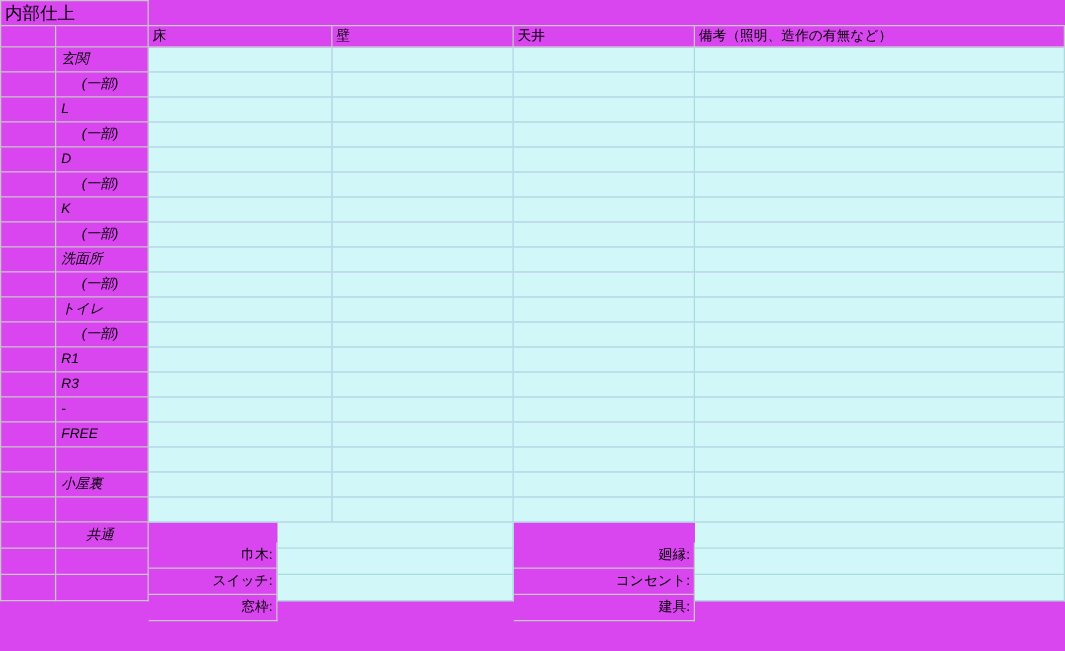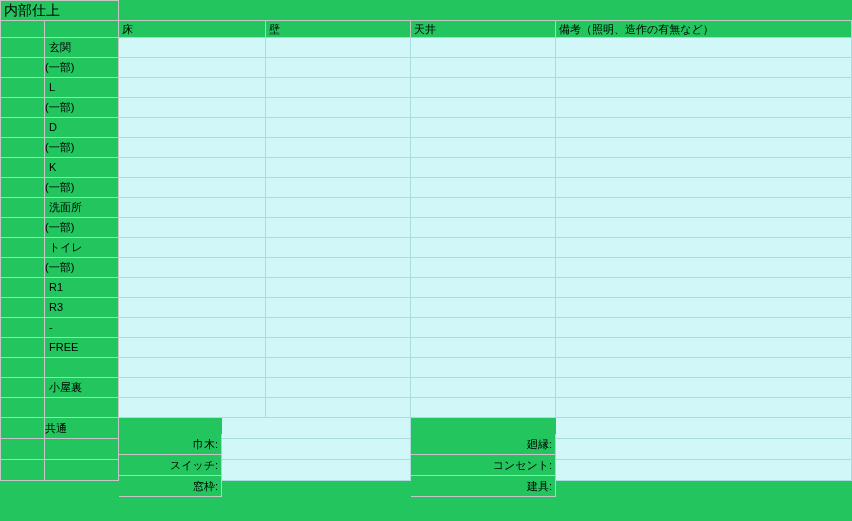--- a/index.html
+++ b/index.html
@@ -1,18 +1,18 @@
 <!DOCTYPE html>
 <html style="--fill: #d2f7f8; --tl: #aadcdf; --g: #c6c6c6;"><head>
 <meta charset="utf-8">
 <style>
   :root { --fill:#d2f7f8; --tl:#aadcdf; --g:#c6c6c6; }
   html,body{margin:0;padding:0;background:#fff;}
   .sheet{
-    position:relative;width:852px;height:521px;background:#22c55e;overflow:hidden;
+    position:relative;width:852px;height:521px;background:#d946ef;overflow:hidden;
     font-family:"Liberation Sans","DejaVu Sans",sans-serif;color:#000;
   }
   .row{display:flex;}
   .cell{
     box-sizing:border-box;flex:0 0 auto;
     border-right:1px solid var(--g);border-bottom:1px solid var(--g);
     overflow:hidden;white-space:nowrap;
   }
   .row > .cell:first-child{border-left:1px solid var(--g);}
   
@@ -24,22 +24,22 @@
     width:119px;height:20px;border:1px solid var(--g);border-bottom:none;
     font-size:14px;line-height:19px;padding-left:3px;
   }
   
   .r-header{height:18px}
   .r-header .cell{height:18px;border-top:1px solid var(--g);font-size:11px;line-height:16px;}
   .hl{padding-left:3px}
   
   .r-main{height:20px}
   .r-main .cell{height:20px}
-  .lblcell{font-size:11px;line-height:19px;padding-left:4px;}
-  .lblcell.rt{text-align:left;padding-left:0;padding-right:3px;}
+  .lblcell{font-size:11px;line-height:19px;padding-left:4px;font-style:italic;}
+  .lblcell.rt{text-align:center;padding-left:0;padding-right:3px;}
   .cyan{
     background:var(--fill);
     border-right-color:var(--tl);border-bottom-color:var(--tl);
   }
   
   .r-bot{height:21px}
   .r-bot .cell{height:21px;line-height:20px;}
   .r-bot .lblcell{line-height:20px;}
   .flbl{font-size:11px;text-align:right;padding-right:3px;margin-top:16px;}
 </style>

